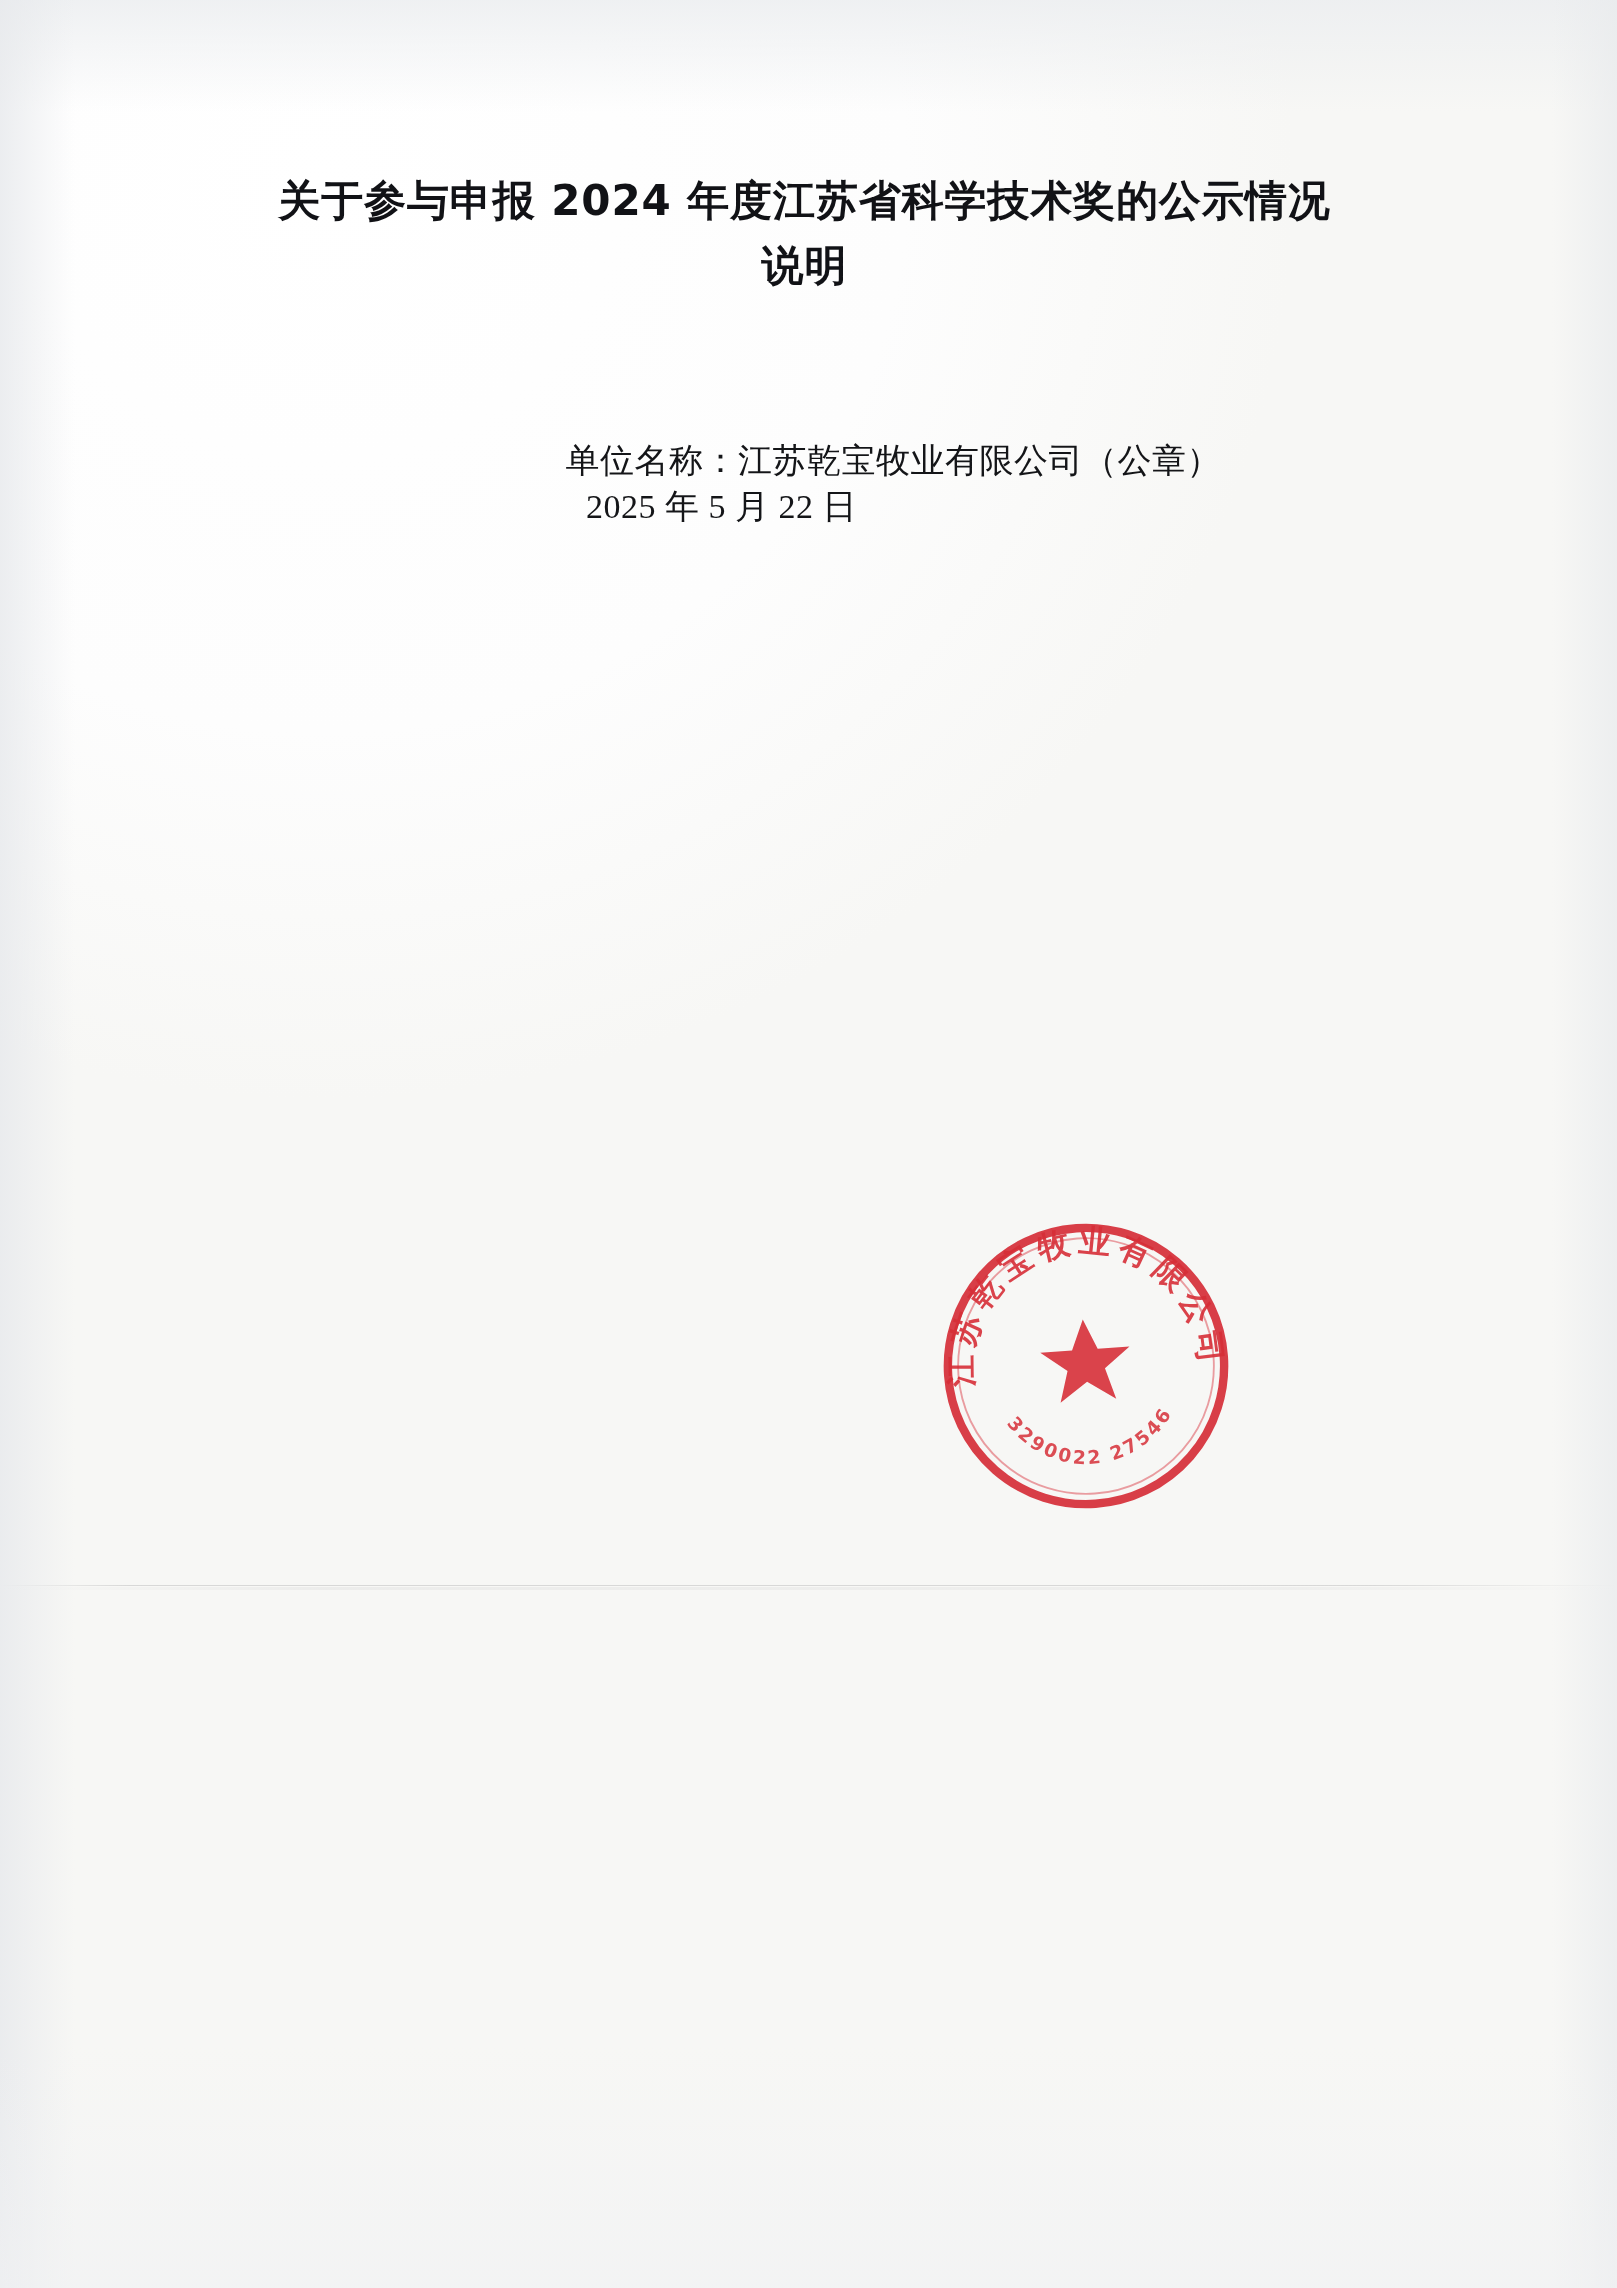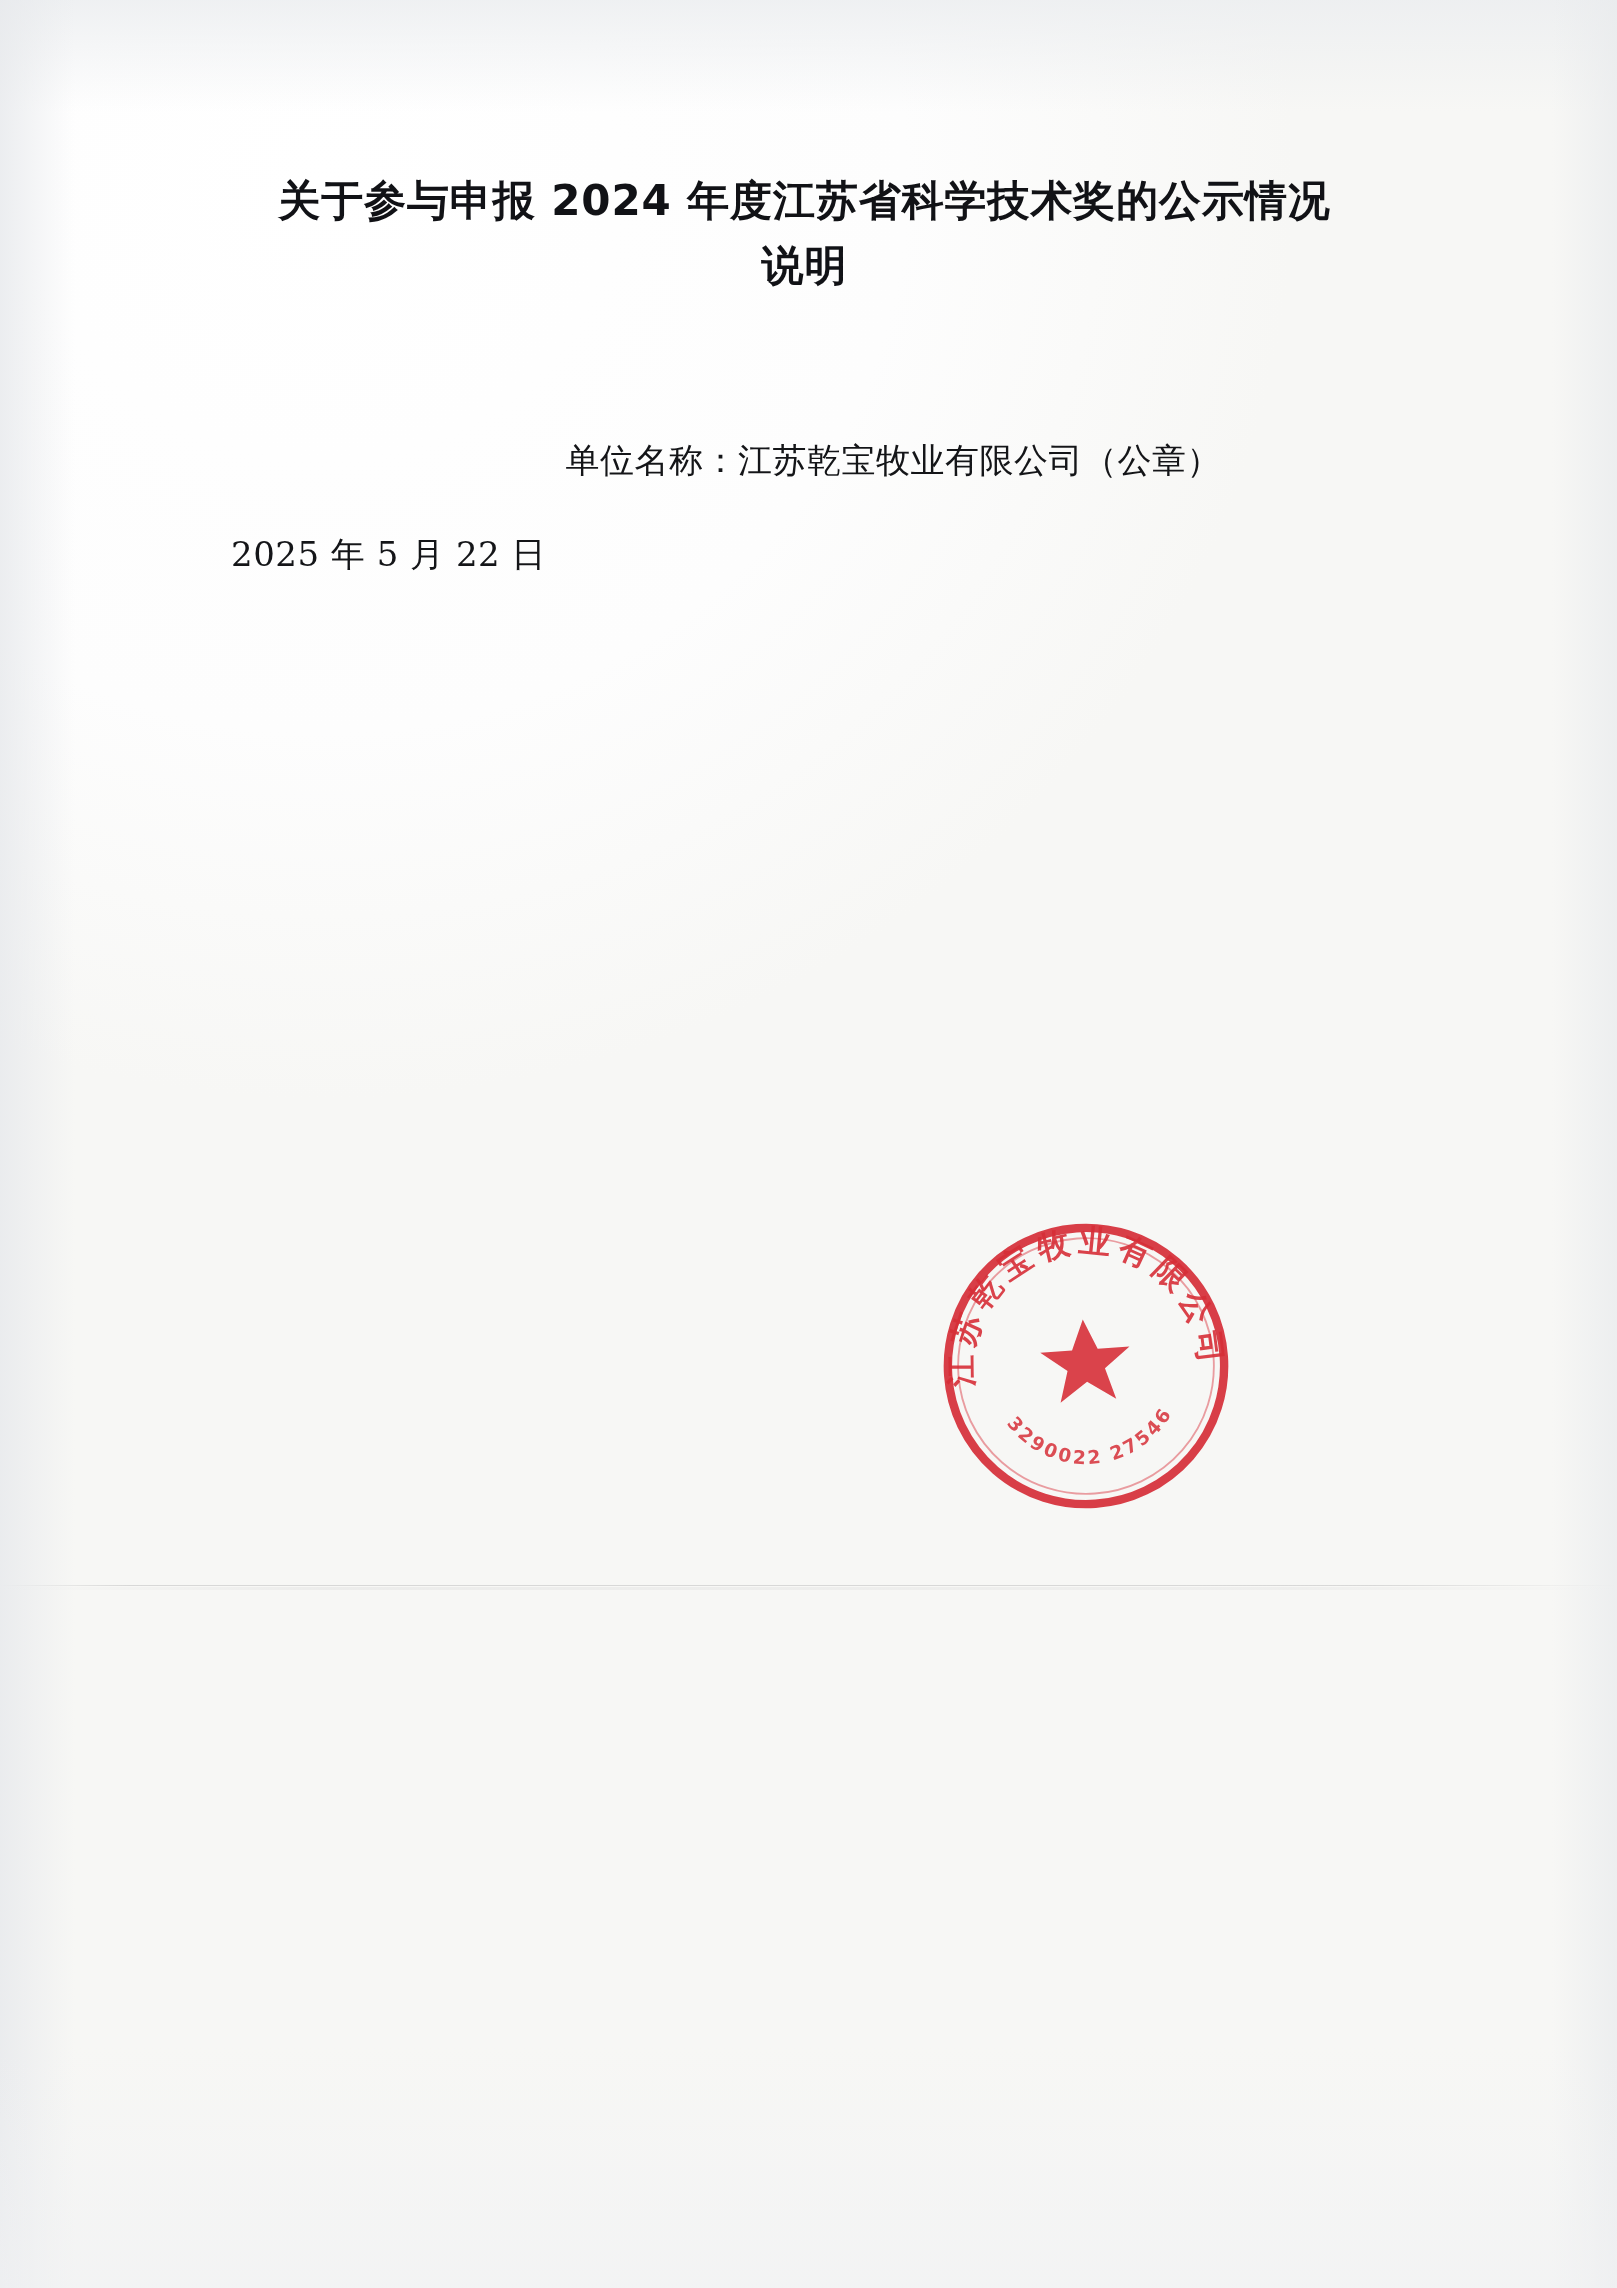--- a/index.html
+++ b/index.html
@@ -92,32 +92,32 @@
   .para.indent {
     text-indent: 2em;
   }
   .para + .para {
     margin-top: 41px;
   }
 
   .signature-block {
     margin-top: 140px;
     position: relative;
+    font-family: Liberation Serif, serif;
   }
   .sig-line {
     text-align: right;
     padding-right: 157px;
     font-size: 34px;
     color: #141518;
     letter-spacing: 0.5px;
   }
   .sig-date {
-    text-align: left;
+    text-align: center;
     padding-right: 166px;
-    margin-top: 48px;
     font-size: 34px;
     color: #141518;
     letter-spacing: 0.5px;
   }
 
   
   .seal {
     position: absolute;
     left: 932px;
     top: 1212px;

